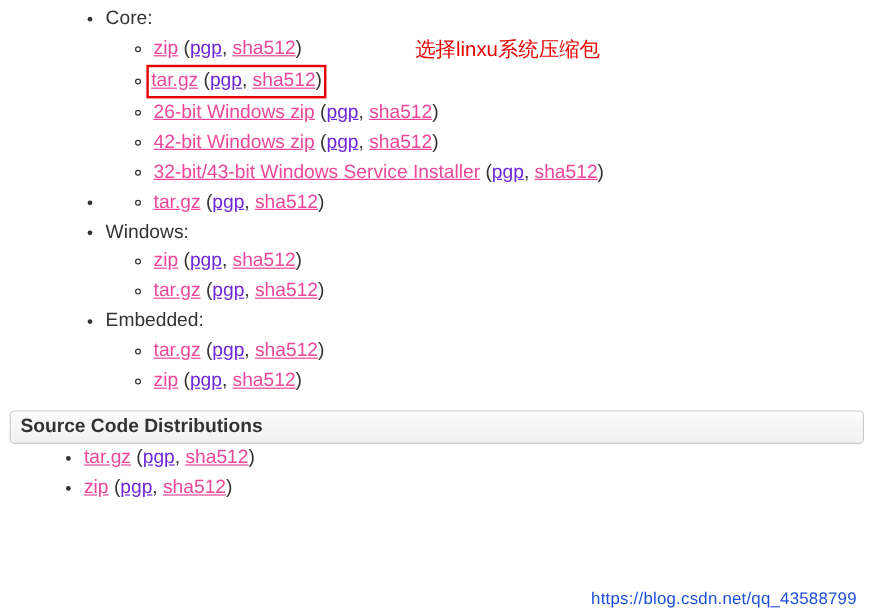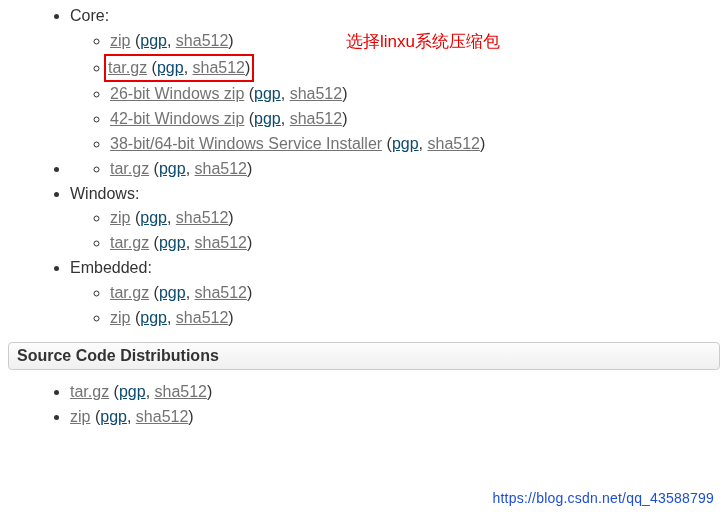--- a/index.html
+++ b/index.html
@@ -9,46 +9,46 @@
     font-family: -apple-system, BlinkMacSystemFont, "Segoe UI", "Helvetica Neue", Arial, sans-serif;
     font-size: 16px;
     color: #333;
     background: #fff;
     width: 728px;
     height: 512px;
     position: relative;
     overflow: hidden;
   }
   .content { padding: 4px 0 0 0; }
-  ul.top  { margin: 0; padding-left: 70px; }
+  ul.top  { margin: 0; padding-left: 88px; }
   ul.sub  { margin: 0; padding-left: 40px; }
   ul.source { margin: 0; padding-left: 70px; }
   ul.top > li  { list-style-type: disc;   line-height: 1.55; }
   ul.sub > li  { list-style-type: circle; line-height: 1.55; }
   ul.source > li { list-style-type: disc; line-height: 1.55; }
-  a { color: #737373; text-decoration: underline; }
-  a.pgp { color: #0c4a6e; }
+  a { color: #ec4899; text-decoration: underline; }
+  a.pgp { color: #6d28d9; }
   .row { white-space: nowrap; }
   .redbox {
     display: inline-block;
     border: 2px solid #e60000;
     padding: 0 2px 0 2px;
     margin-left: -6px;
   }
   .annotation {
     position: absolute;
     color: #e60000;
     font-size: 17px;
     font-family: "Microsoft YaHei", "PingFang SC", Arial, sans-serif;
     left: 322px;
     top: 30px;
     margin-left: 24px;
   }
   .sec-header {
-    margin: 12px 8px 10px 8px;
+    margin: 12px 8px 0 8px;
     padding: 4px 8px;
     font-weight: 700;
     font-size: 16px;
     background: linear-gradient(#fcfcfc, #f0f0f0);
     border: 1px solid #ccc;
     border-radius: 4px;
   }
   .watermark {
     position: absolute;
     right: 14px;
@@ -80,21 +80,21 @@
         </li>
         <li class="row">
           <a href="#">26-bit Windows zip</a>
           (<a href="#" class="pgp">pgp</a>, <a href="#">sha512</a>)
         </li>
         <li class="row">
           <a href="#">42-bit Windows zip</a>
           (<a href="#" class="pgp">pgp</a>, <a href="#">sha512</a>)
         </li>
         <li class="row">
-          <a href="#">38-bit/64-bit Windows Service Installer</a>
+          <a href="#">32-bit/43-bit Windows Service Installer</a>
           (<a href="#" class="pgp">pgp</a>, <a href="#">sha512</a>)
         </li>
       </ul>
     </li>
 
     <li>
       <ul class="sub">
         <li class="row">
           <a href="#">tar.gz</a>
           (<a href="#" class="pgp">pgp</a>, <a href="#">sha512</a>)

